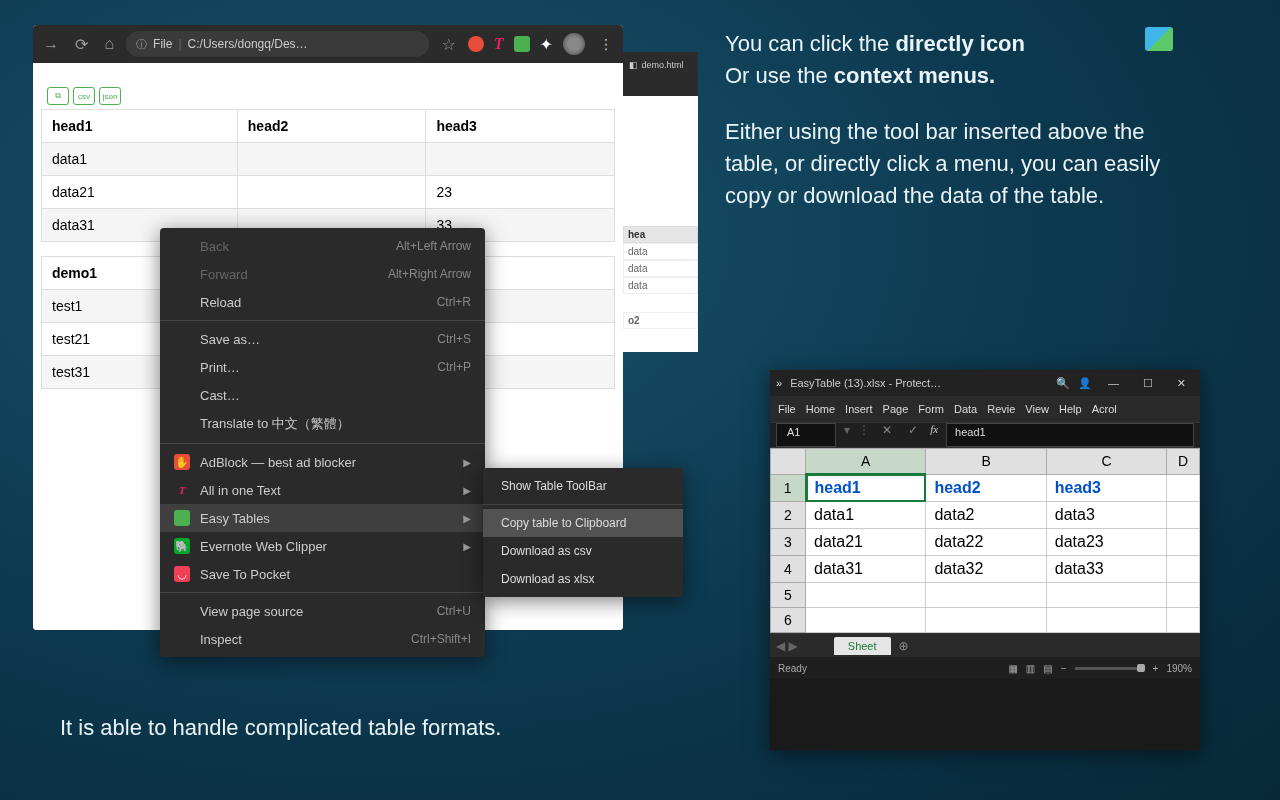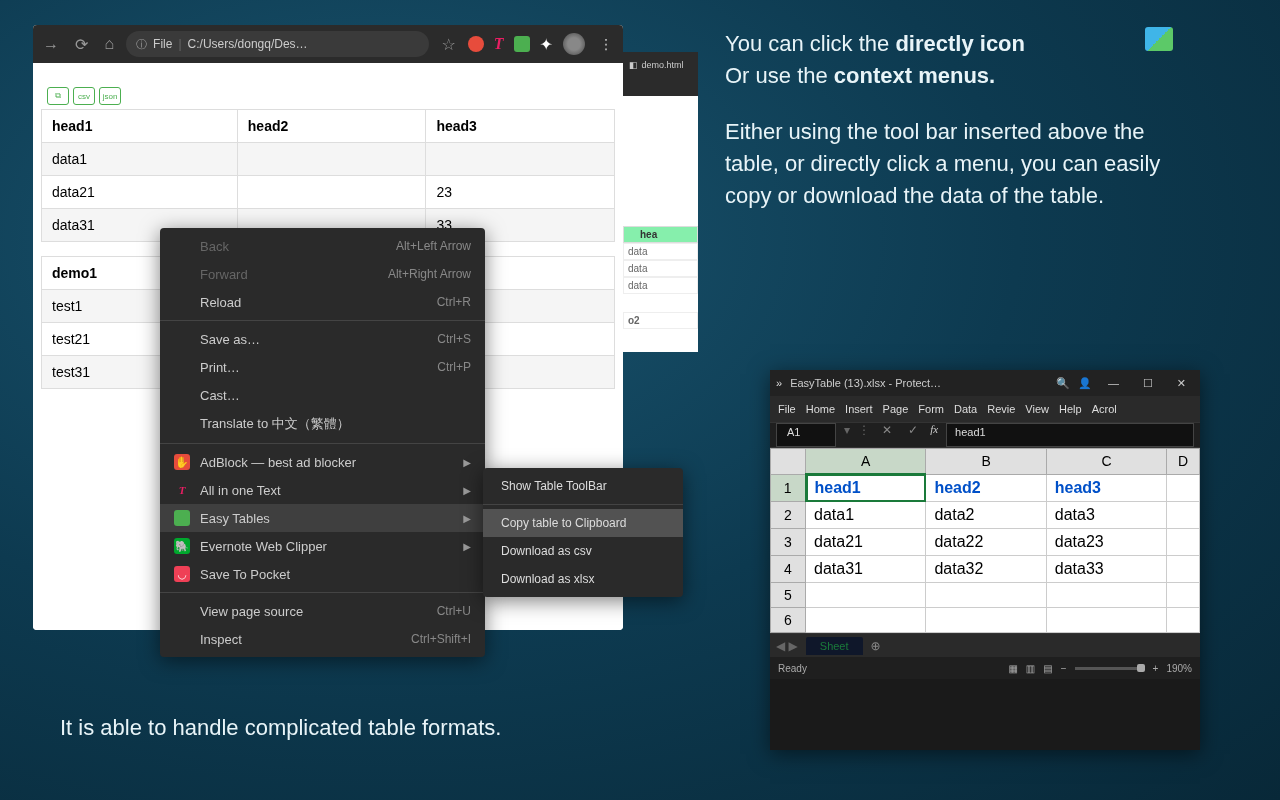--- a/index.html
+++ b/index.html
@@ -144,21 +144,21 @@
   position: absolute;
   left: 623px;
   top: 52px;
   width: 75px;
   height: 300px;
   background: #fff;
   overflow: hidden;
   font-size: 10px;
 }
 .sec-tab { background: #2b2b2b; height: 26px; color: #ccc; display: flex; align-items: center; padding: 0 6px; font-size: 9px; gap: 4px; }
-.sec-header { padding: 2px 16px; font-weight: bold; background: #86efac; border: 1px solid #ddd; color: #333; }
+.sec-header { padding: 2px 4px; font-weight: bold; background: #e5e5e5; border: 1px solid #ddd; color: #333; }
 .sec-cell { padding: 2px 4px; color: #666; border: 1px solid #eee; }
 
 
 .right-text {
   position: absolute;
   left: 725px;
   top: 28px;
   width: 470px;
   color: #e8f4f8;
   font-size: 22px;
@@ -256,21 +256,21 @@
 .excel-grid th.corner { background: #e0e0e0; border: 1px solid #aaa; width: 32px; }
 .excel-tabs {
   height: 24px;
   background: #2a2a2a;
   display: flex;
   align-items: center;
   padding: 0 6px;
   gap: 8px;
   border-top: 1px solid #333;
 }
-.sheet-tab { background: #0f172a; color: #1a7a3a; padding: 3px 14px; font-size: 11px; border-radius: 2px 2px 0 0; }
+.sheet-tab { background: #e5e5e5; color: #1a7a3a; padding: 3px 14px; font-size: 11px; border-radius: 2px 2px 0 0; margin-left: 28px; }
 .excel-status {
   height: 22px;
   background: #1f1f1f;
   display: flex;
   align-items: center;
   padding: 0 8px;
   font-size: 10px;
   color: #aaa;
   gap: 8px;
 }

